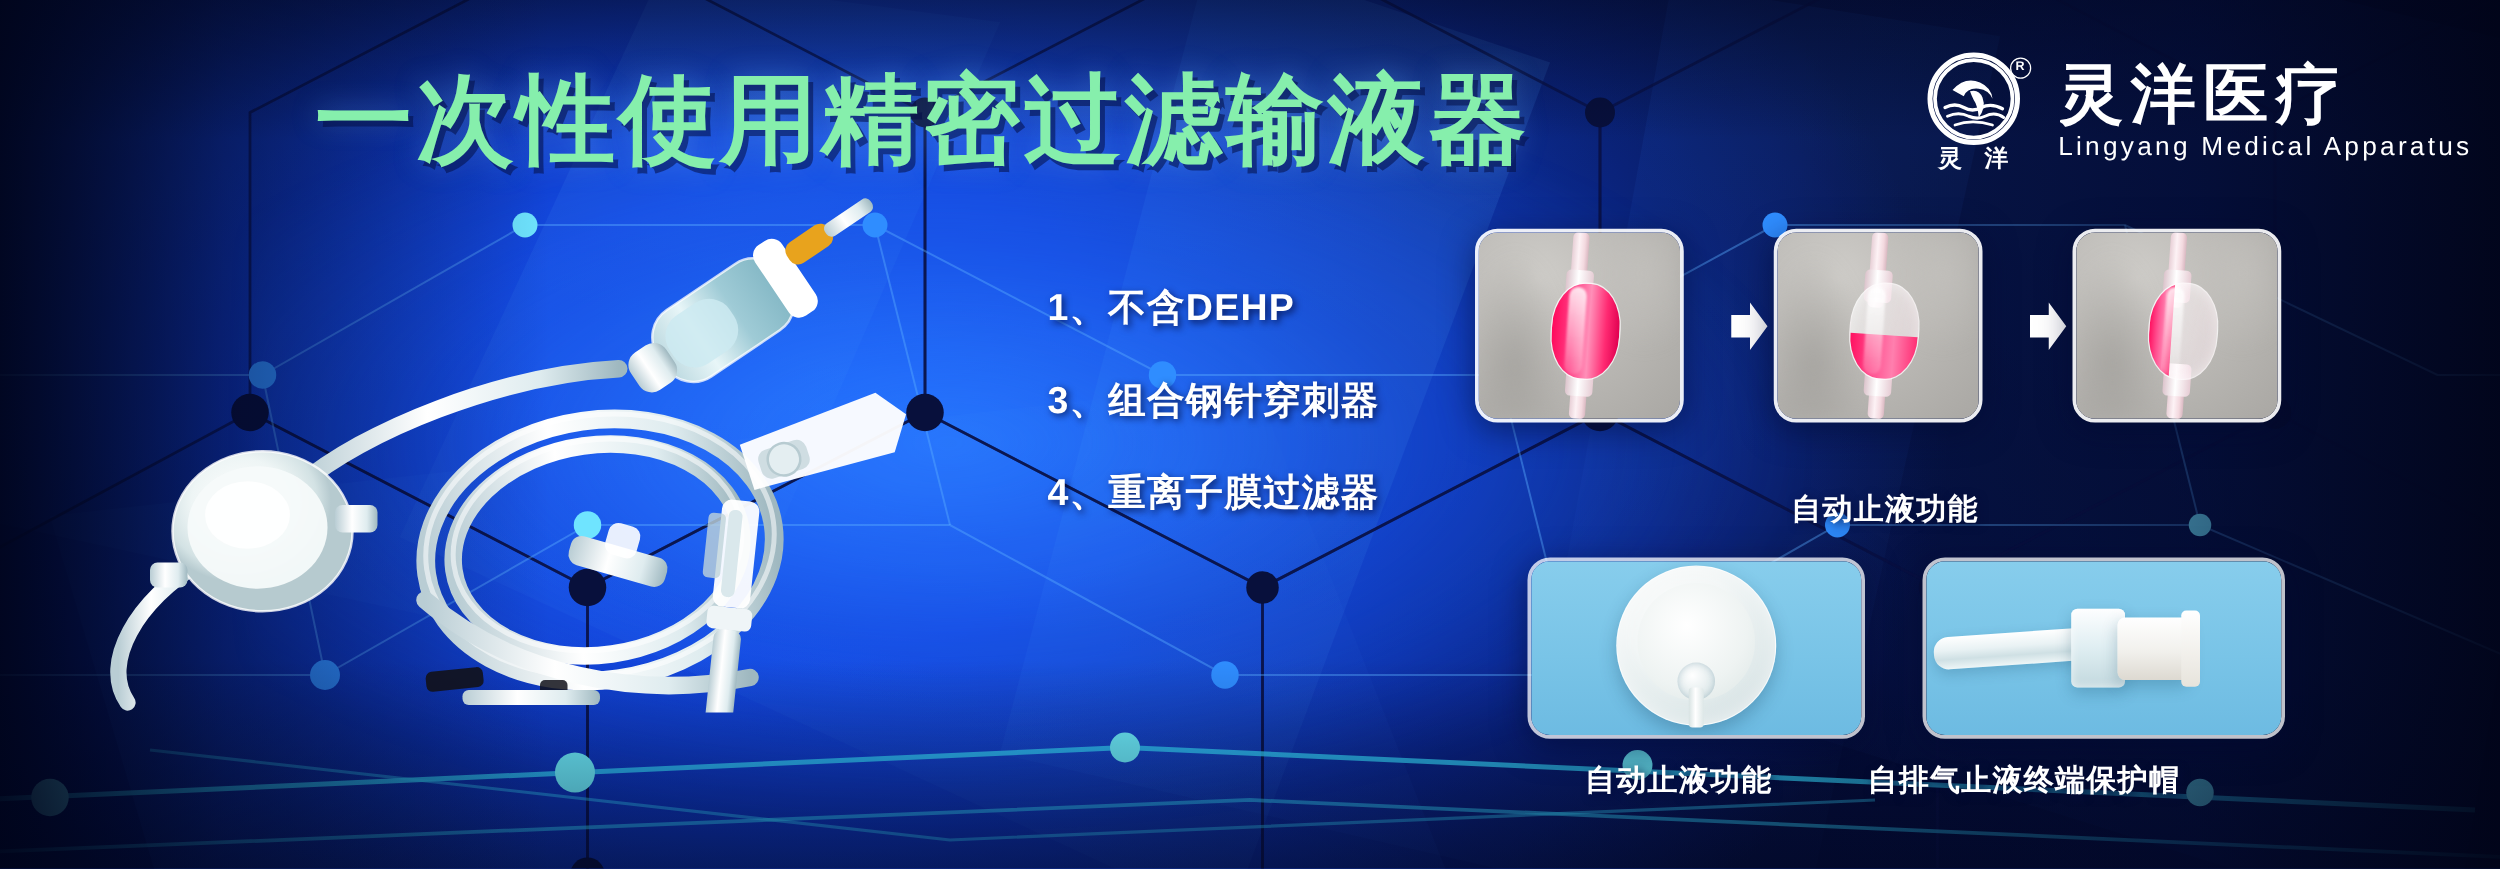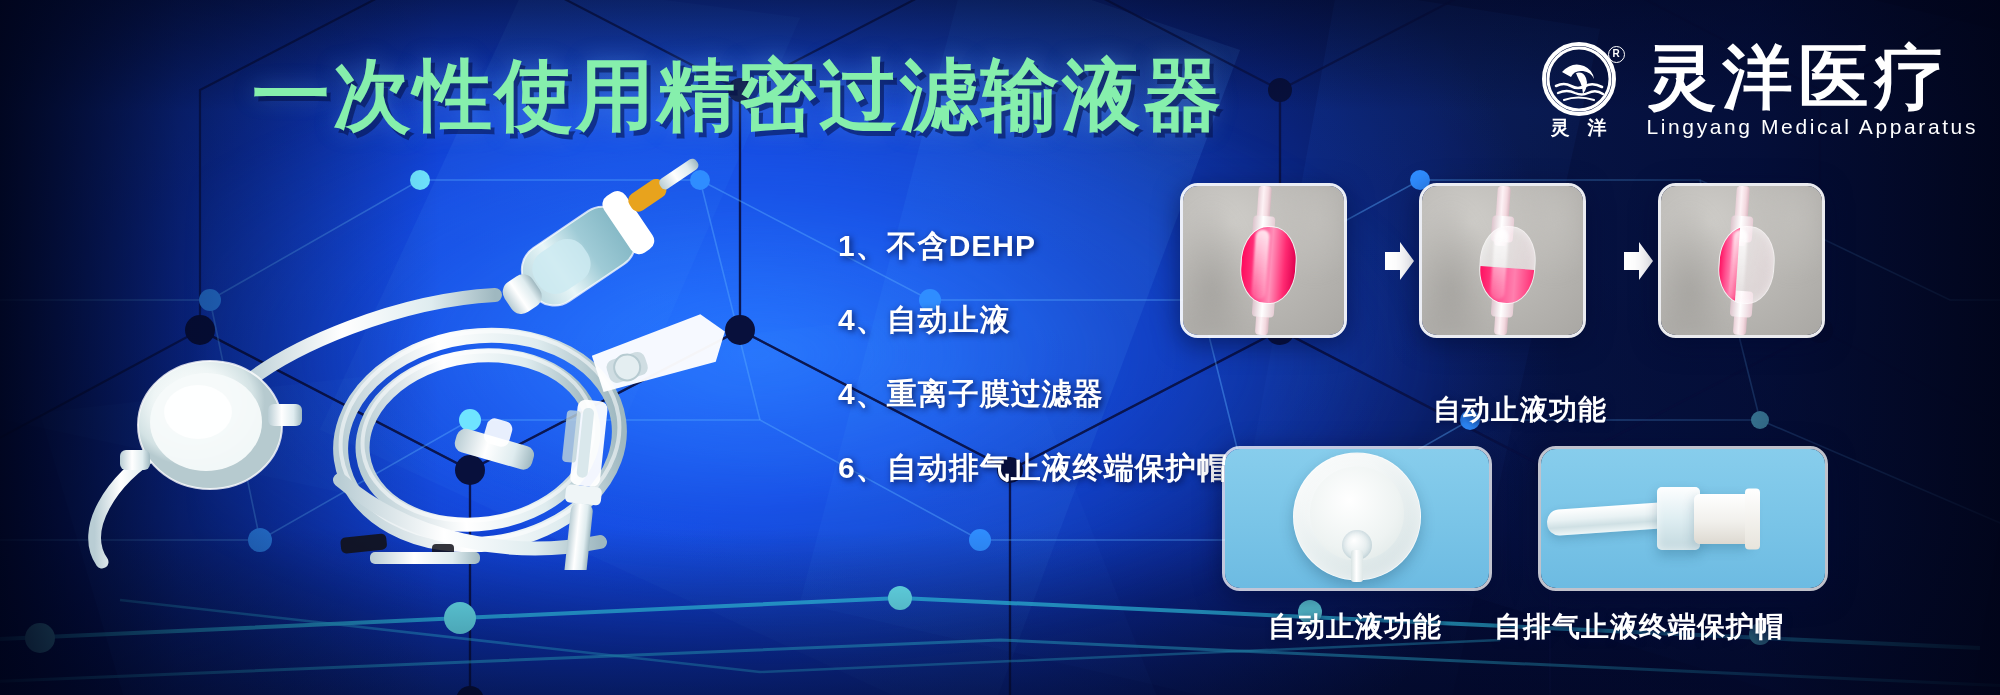--- a/index.html
+++ b/index.html
@@ -68,21 +68,21 @@
 
   .brand { position:absolute; right:22px; top:42px; display:flex; align-items:center; gap:20px; }
   .emblem-wrap { position:relative; width:96px; display:flex; flex-direction:column; align-items:center; gap:2px; }
   .emblem { position:relative; width:74px; height:74px; }
   .emblem .ring {
     position:absolute; inset:0; border:4px solid #ffffff; border-radius:50%;
   }
   .emblem svg { position:absolute; inset:4px; }
   .emblem-sub { display:flex; gap:18px; color:#fff; font-size:19px; font-weight:700; line-height:1; }
   .brand-text { display:flex; flex-direction:column; gap:4px; }
-  .brand-cn { color:#fff; font-size:70px; font-weight:700; letter-spacing:6px; line-height:1; }
+  .brand-cn { color:#fff; font-size:52px; font-weight:700; letter-spacing:6px; line-height:1;font-family:Liberation Serif, serif; }
   .brand-en { color:#fff; font-size:21px; letter-spacing:2.6px; line-height:1; }
 
   
   .features { position:absolute; left:838px; top:226px; display:flex; flex-direction:column; gap:33px; }
   .feat {
     color:#ffffff; font-size:30px; font-weight:700; letter-spacing:1px;
     text-shadow:2px 2px 6px rgba(2,10,56,.75);
     white-space:nowrap;
   }
 
@@ -185,21 +185,21 @@
     box-shadow:0 5px 12px rgba(20,70,100,.25);
   }
   .conn-flange {
     position:absolute; left:72%; top:50%; transform:translateY(-50%);
     width:5%; height:44%; border-radius:4px;
     background:linear-gradient(180deg,#ffffff,#e7e4dc);
   }
 
   
   .caption {
-    position:absolute; color:#ffffff; font-size:28px; font-weight:700;
+    position:absolute; color:#ffffff; font-size:24px; font-weight:700;
     letter-spacing:1px; white-space:nowrap;
     text-shadow:2px 2px 7px rgba(2,10,56,.8);
   }
 
   
   .hero { position:absolute; left:40px; top:150px; width:760px; height:420px; }
   .hero svg { position:absolute; inset:0; }
 </style>
 </head>
 <body>
@@ -383,23 +383,22 @@
       </g>
 
       <rect x="300" y="388" width="46" height="16" rx="5" fill="#12121a" opacity=".9" transform="rotate(-6 300 388)"></rect>
       <rect x="392" y="394" width="22" height="16" rx="4" fill="#12121a" opacity=".85"></rect>
       <rect x="330" y="402" width="110" height="12" rx="5" fill="url(#tubeS)"></rect>
     </svg>
   </div>
 
   <div class="features">
     <div class="feat">1、不含DEHP</div>
-    <div class="feat">4、自动止液</div>
+    <div class="feat">3、组合钢针穿刺器</div>
     <div class="feat">4、重离子膜过滤器</div>
-    <div class="feat">6、自动排气止液终端保护帽</div>
   </div>
 
   <div class="panel lt" style="left:1180px; top:183px; width:167px; height:155px;">
     <div class="seq-bg"></div>
     <div class="tube-top"></div>
     <div class="tube-bot"></div>
     <div class="collar" style="top:30px;"></div>
     <div class="collar" style="bottom:18px;"></div>
     <div class="chamber" style="top:40px; height:78px;">
       <div class="fluid full" style="height:100%;"></div>

